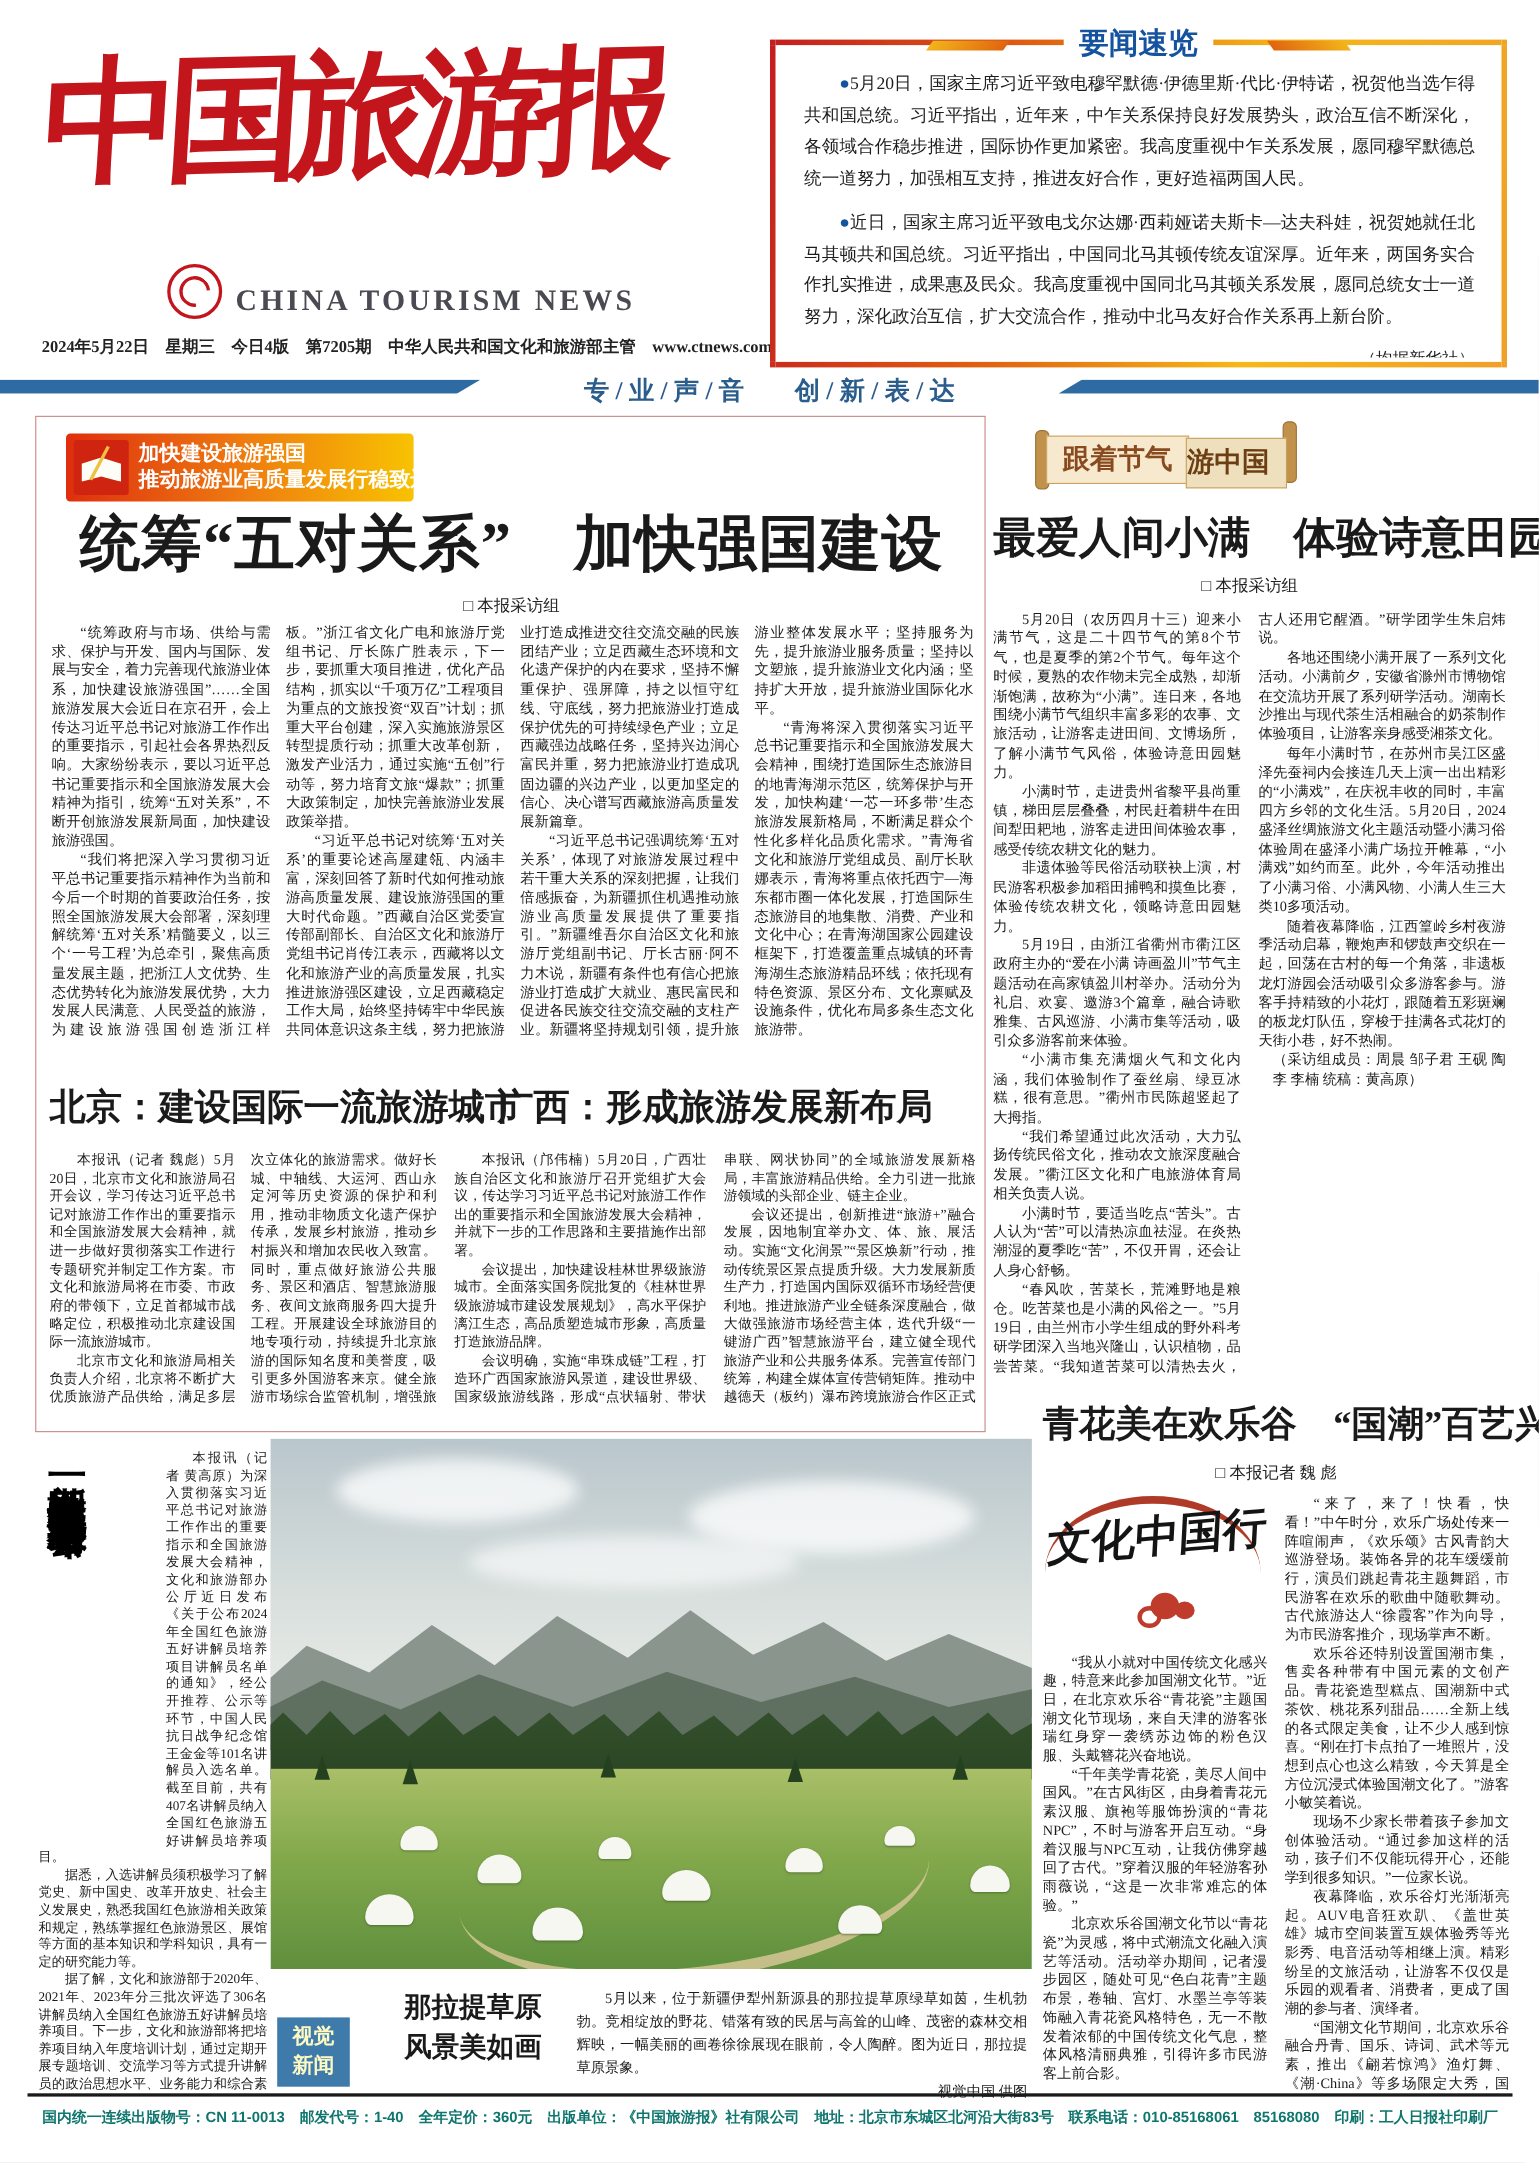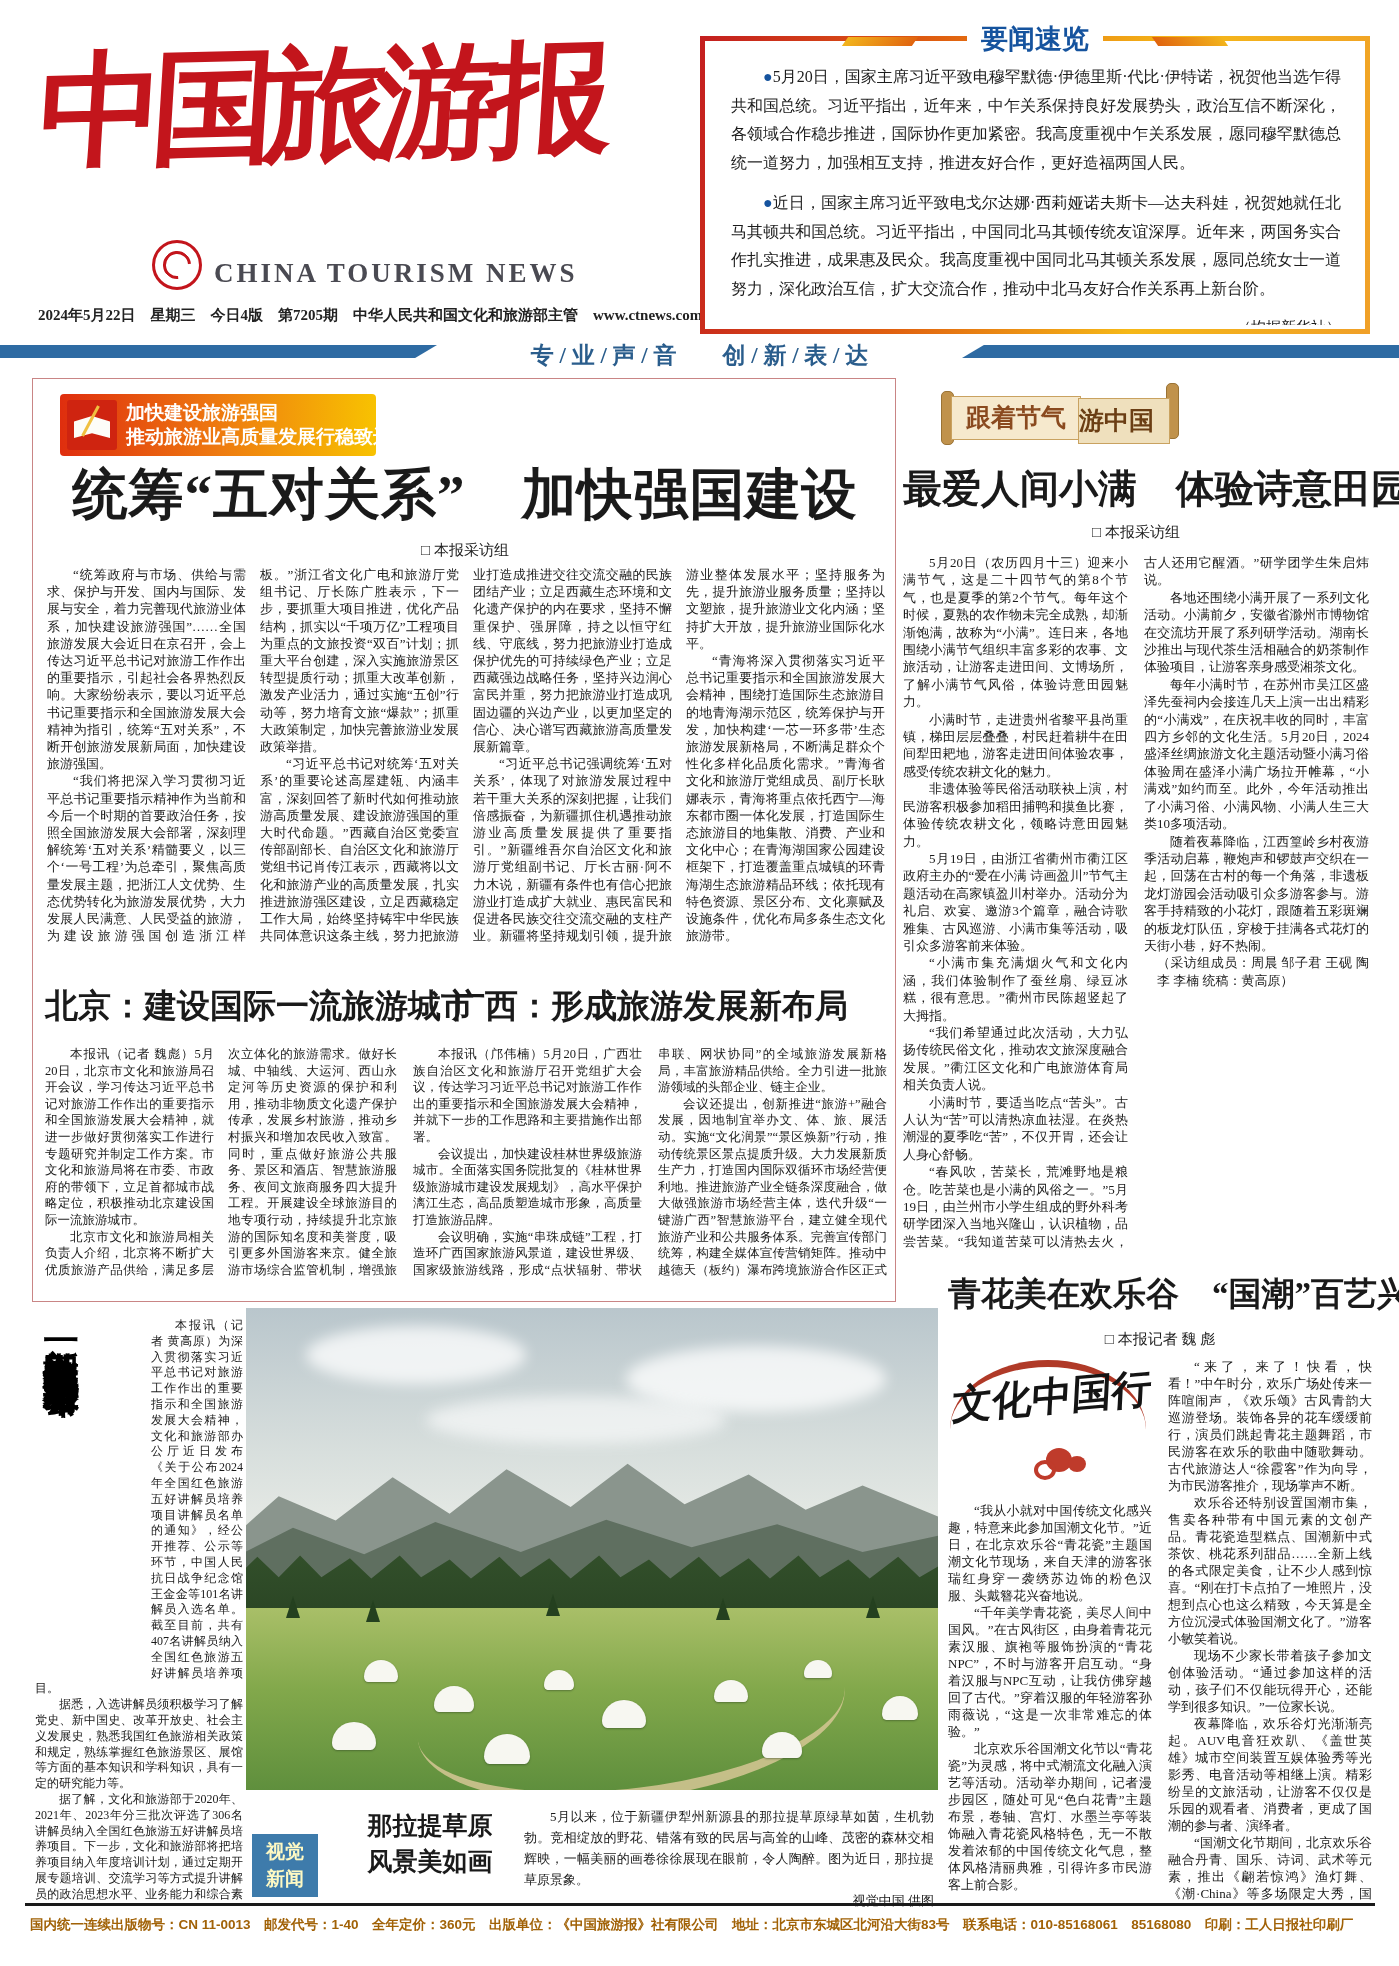--- a/index.html
+++ b/index.html
@@ -113,21 +113,21 @@
      border-bottom:22px solid #24401f;}
   
   #visual-label{left:252px;top:1834px;width:58px;background:#3e7bab;color:#fef9c3;text-align:center;
      font-family:"Liberation Sans",sans-serif;font-weight:900;font-size:19px;line-height:1.4;padding:5px 4px;}
   #caption-title{left:350px;top:1808px;width:160px;text-align:center;font-size:25px;line-height:36px;font-weight:900;}
   #caption-text{left:524px;top:1806px;width:410px;font-size:13px;line-height:21px;text-align:justify;}
   #caption-credit{text-align:right;text-indent:0;}
   
   #footer-rule{left:25px;top:1903px;width:1350px;height:3px;background:#1a1a1a;}
   #footer{left:30px;top:1916px;width:1340px;font-family:"Liberation Sans",sans-serif;
-     font-size:13.5px;font-weight:700;color:#a16207;white-space:nowrap;}
+     font-size:13.5px;font-weight:700;color:#0f766e;white-space:nowrap;text-align:center;}
 </style>
 </head>
 <body>
 
 <div id="page">
 
   <div class="abs" id="masthead-title">中国旅游报</div>
   <div class="abs" id="phoenix-seal">
       <div class="swirl"></div>
     </div>

